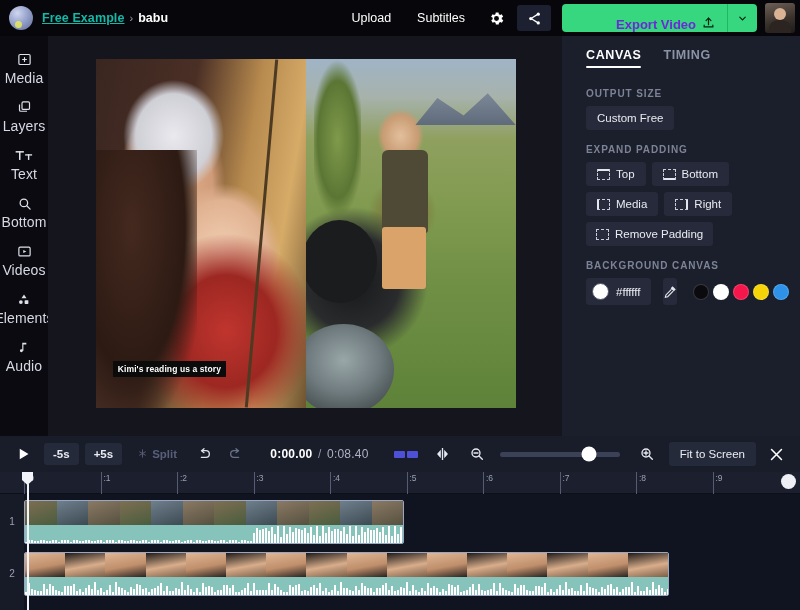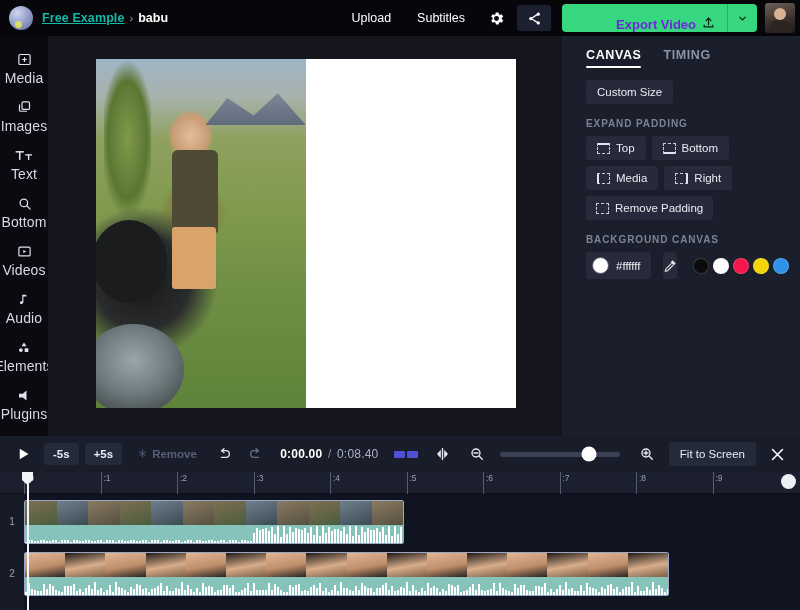--- a/index.html
+++ b/index.html
@@ -347,21 +347,21 @@
       </span>
       <span class="si-label">Media</span>
     </div>
     <div class="side-item">
       <span class="si-ico">
         <svg width="15" height="15" viewBox="0 0 24 24" fill="none" stroke="#dfe2ea" stroke-width="1.9">
             <rect x="8" y="3" width="12" height="12" rx="2"></rect>
             <path d="M16 18H6a2 2 0 01-2-2V7"></path>
           </svg>
       </span>
-      <span class="si-label">Images</span>
+      <span class="si-label">Layers</span>
     </div>
     <div class="side-item">
       <span class="si-ico">
         <svg width="19" height="15" viewBox="0 0 30 20" fill="#dfe2ea">
             <rect x="1" y="3" width="13" height="2.4"></rect>
             <rect x="6.3" y="3" width="2.4" height="14"></rect>
             <rect x="16" y="8" width="11" height="2.1"></rect>
             <rect x="20.4" y="8" width="2.2" height="9"></rect>
           </svg>
       </span>
@@ -380,67 +380,65 @@
       <span class="si-ico">
         <svg width="15" height="15" viewBox="0 0 24 24" fill="none" stroke="#dfe2ea" stroke-width="1.9">
             <rect x="3" y="5" width="18" height="14" rx="2"></rect>
             <path d="M10 9.5l5 2.5-5 2.5z" fill="#dfe2ea" stroke="none"></path>
           </svg>
       </span>
       <span class="si-label">Videos</span>
     </div>
     <div class="side-item">
       <span class="si-ico">
-        <svg width="14" height="15" viewBox="0 0 24 24" fill="#dfe2ea">
-            <path d="M10 17.5a2.5 2.5 0 11-2.5-2.5c.6 0 1.1.2 1.5.5V4h7v3h-5v10.5z"></path>
-          </svg>
-      </span>
-      <span class="si-label">Audio</span>
-    </div>
-    <div class="side-item">
-      <span class="si-ico">
         <svg width="16" height="15" viewBox="0 0 24 24" fill="#dfe2ea">
             <path d="M12 4l4 6h-8z"></path>
             <circle cx="7" cy="16" r="3"></circle>
             <rect x="13" y="13" width="6" height="6" rx="1"></rect>
           </svg>
       </span>
       <span class="si-label">Elements</span>
     </div>
     <div class="side-item">
       <span class="si-ico">
-        <svg width="16" height="15" viewBox="0 0 24 24" fill="#dfe2ea">
-            <path d="M4 9h6l6-5v16l-6-5H4z"></path>
+        <svg width="14" height="15" viewBox="0 0 24 24" fill="#dfe2ea">
+            <path d="M10 17.5a2.5 2.5 0 11-2.5-2.5c.6 0 1.1.2 1.5.5V4h7v3h-5v10.5z"></path>
           </svg>
       </span>
-      <span class="si-label">Plugins</span>
+      <span class="si-label">Audio</span>
     </div>
   </div>
 
   <div id="stage">
     <div id="preview-frame">
+      <div class="clip" id="clip-left-video">
+        <div class="hair"></div>
+        <div class="pole"></div>
+        <div id="caption-overlay">Kimi's reading us a story</div>
+      </div>
       <div class="clip" id="clip-right-video">
         <div class="mountain"></div>
         <div class="tree"></div>
         <div class="torso"></div>
         <div class="shorts"></div>
         <div class="grill"></div>
         <div class="bowl"></div>
       </div>
     </div>
   </div>
 
   <div id="right-panel">
     <div id="panel-tabs">
       <div class="panel-tab active">CANVAS</div>
       <div class="panel-tab">TIMING</div>
     </div>
 
+    <div class="section-label">OUTPUT SIZE</div>
     <div class="pill-row" style="margin-top:6px;">
-      <div class="pill">Custom Size</div>
+      <div class="pill">Custom Free</div>
     </div>
 
     <div class="section-label">EXPAND PADDING</div>
     <div class="pill-row">
       <div class="pill">
         <span class="pad-ico pad-top">
             <i></i>
             <b></b>
           </span>
         <span>Top</span>
@@ -507,21 +505,21 @@
         </svg>
     </div>
     <div class="tl-btn">-5s</div>
     <div class="tl-btn">+5s</div>
     <div class="tl-btn" id="split-button">
       <span>
         <svg width="11" height="11" viewBox="0 0 24 24" fill="none" stroke="#595f78" stroke-width="2">
             <path d="M12 3v18M5 8l7 4-7 4M19 8l-7 4 7 4"></path>
           </svg>
       </span>
-      <span>Remove</span>
+      <span>Split</span>
     </div>
     <div class="tl-icon-btn">
       <svg width="16" height="16" viewBox="0 0 24 24" fill="none" stroke="#dfe2ea" stroke-width="2" stroke-linecap="round">
           <path d="M9 7H15a5 5 0 010 10H8"></path>
           <path d="M12 4L8.5 7 12 10"></path>
         </svg>
     </div>
     <div class="tl-icon-btn">
       <svg width="16" height="16" viewBox="0 0 24 24" fill="none" stroke="#6a7089" stroke-width="2" stroke-linecap="round">
           <path d="M15 7H9a5 5 0 000 10h7"></path>

